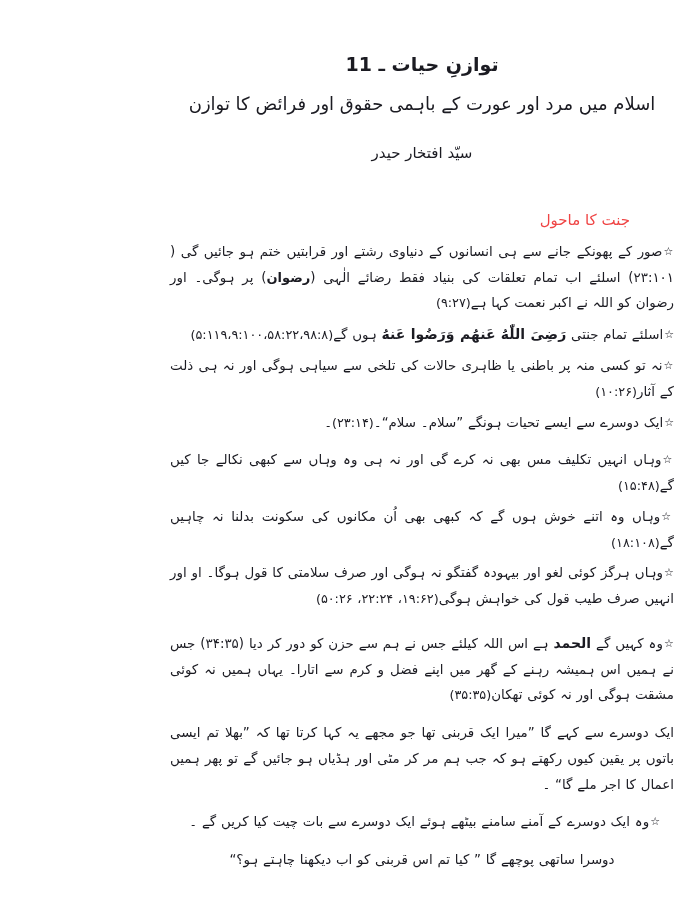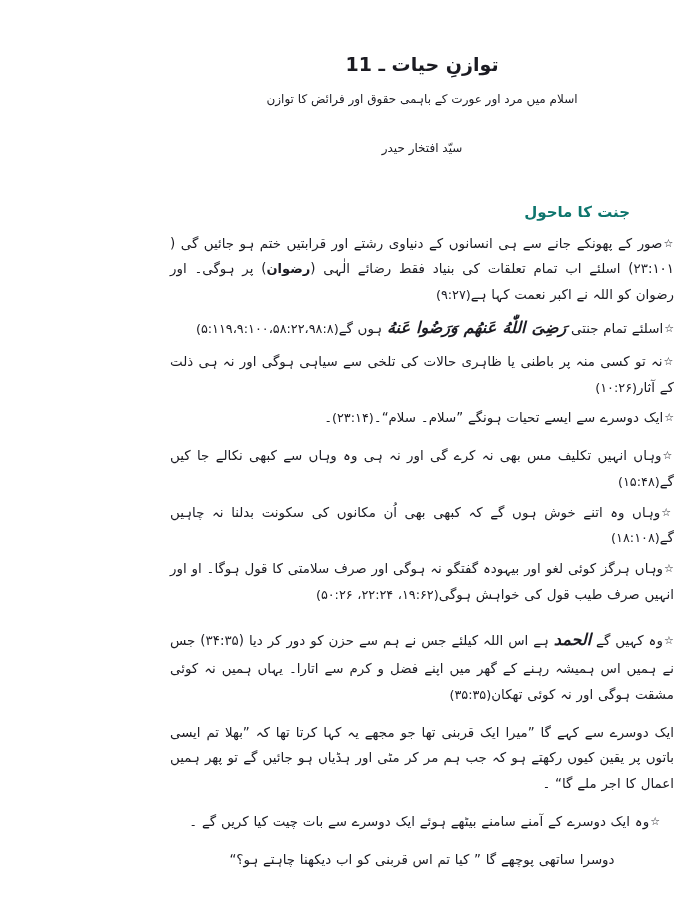--- a/index.html
+++ b/index.html
@@ -33,40 +33,40 @@
   .doc-title {
     font-size: 19px;
     font-weight: bold;
     line-height: 1.5;
     letter-spacing: 0.2px;
     margin: 8px 0 0 0;
     direction: rtl;
     unicode-bidi: isolate;
   }
   .doc-subtitle {
-    font-size: 12px;
+    font-size: 18px;
     font-weight: normal;
     line-height: 1.6;
     margin: 11px 0 0 0;
     direction: rtl;
     unicode-bidi: isolate;
   }
   .doc-author {
-    font-size: 12px;
+    font-size: 15px;
     line-height: 1.5;
-    margin: 30px 0 0 0;
+    margin: 24px 0 0 0;
     direction: rtl;
     unicode-bidi: isolate;
   }
 
   
   .section-heading {
-    color: #0f766e;
+    color: #ef4444;
     font-size: 15px;
-    font-weight: bold;
+    font-weight: normal;
     text-align: right;
     margin: 46px 44px 10px 0;
     direction: rtl;
     unicode-bidi: isolate;
   }
 
   
   .body-block {
     direction: rtl;
     unicode-bidi: isolate;
@@ -88,23 +88,22 @@
   .para.gap-top-lg { margin-top: 18px; }
 
   .star {
     font-size: 11px;
     line-height: 1;
     vertical-align: 1px;
     margin-left: 1px;
   }
   .ar-bold {
     font-weight: bold;
-    font-size: 16px;
+    font-size: 14px;
     letter-spacing: 0.3px;
-    font-style: italic;
   }
   .em-bold {
     font-weight: bold;
     font-size: 13px;
   }
   .ref {
     font-size: 12.8px;
     white-space: nowrap;
     direction: rtl;
     unicode-bidi: isolate;

